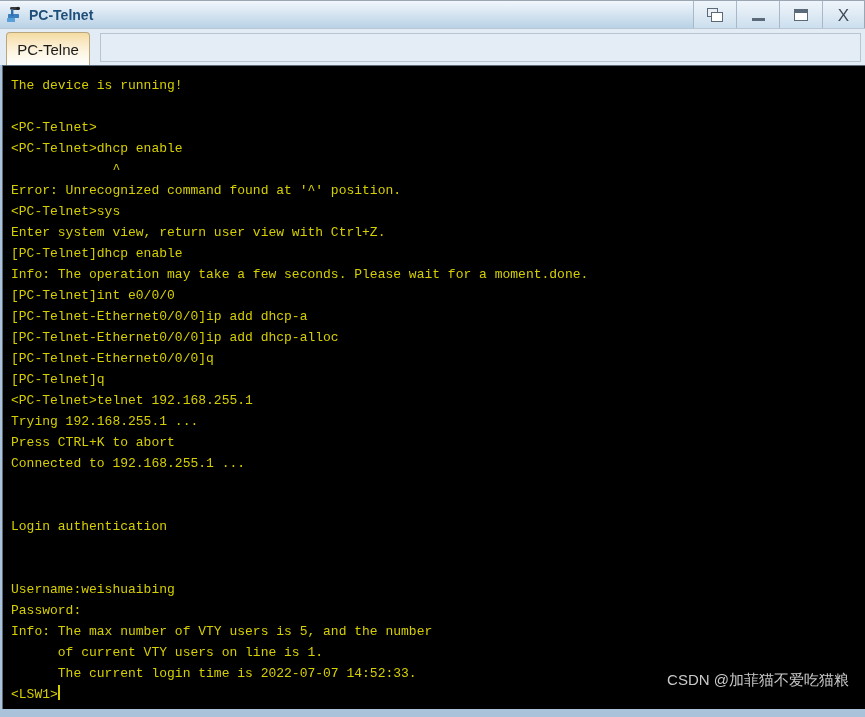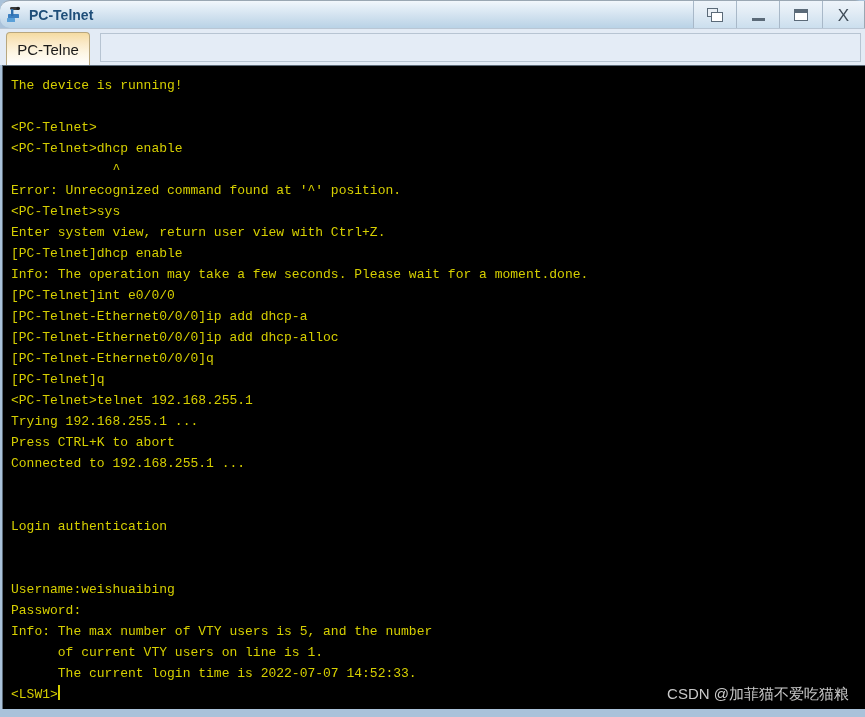--- a/index.html
+++ b/index.html
@@ -27,21 +27,20 @@
   
   #titlebar {
     position: relative;
     height: 28px;
     flex: 0 0 28px;
     background: linear-gradient(to bottom, #f2f7fc 0%, #e4eef7 22%, #cfe0ee 60%, #b9d2e6 100%);
     border-top: 1px solid #9aa7b3;
     box-sizing: border-box;
     display: flex;
     align-items: center;
-    border-radius: 10px;
   }
   #titlebar .app-icon {
     width: 20px;
     height: 20px;
     margin-left: 5px;
     margin-right: 4px;
     flex: 0 0 20px;
     position: relative;
   }
   #titlebar .title-text {
@@ -198,21 +197,21 @@
     display: inline-block;
     width: 2px;
     height: 15px;
     background: #d6cf00;
     vertical-align: -2px;
   }
 
   #watermark {
     position: absolute;
     right: 16px;
-    bottom: 13px;
+    bottom: 27px;
     font-family: "Liberation Sans", sans-serif;
     font-size: 15px;
     color: #c9c9c9;
     white-space: nowrap;
     pointer-events: none;
   }
 </style>
 </head>
 <body>
 

